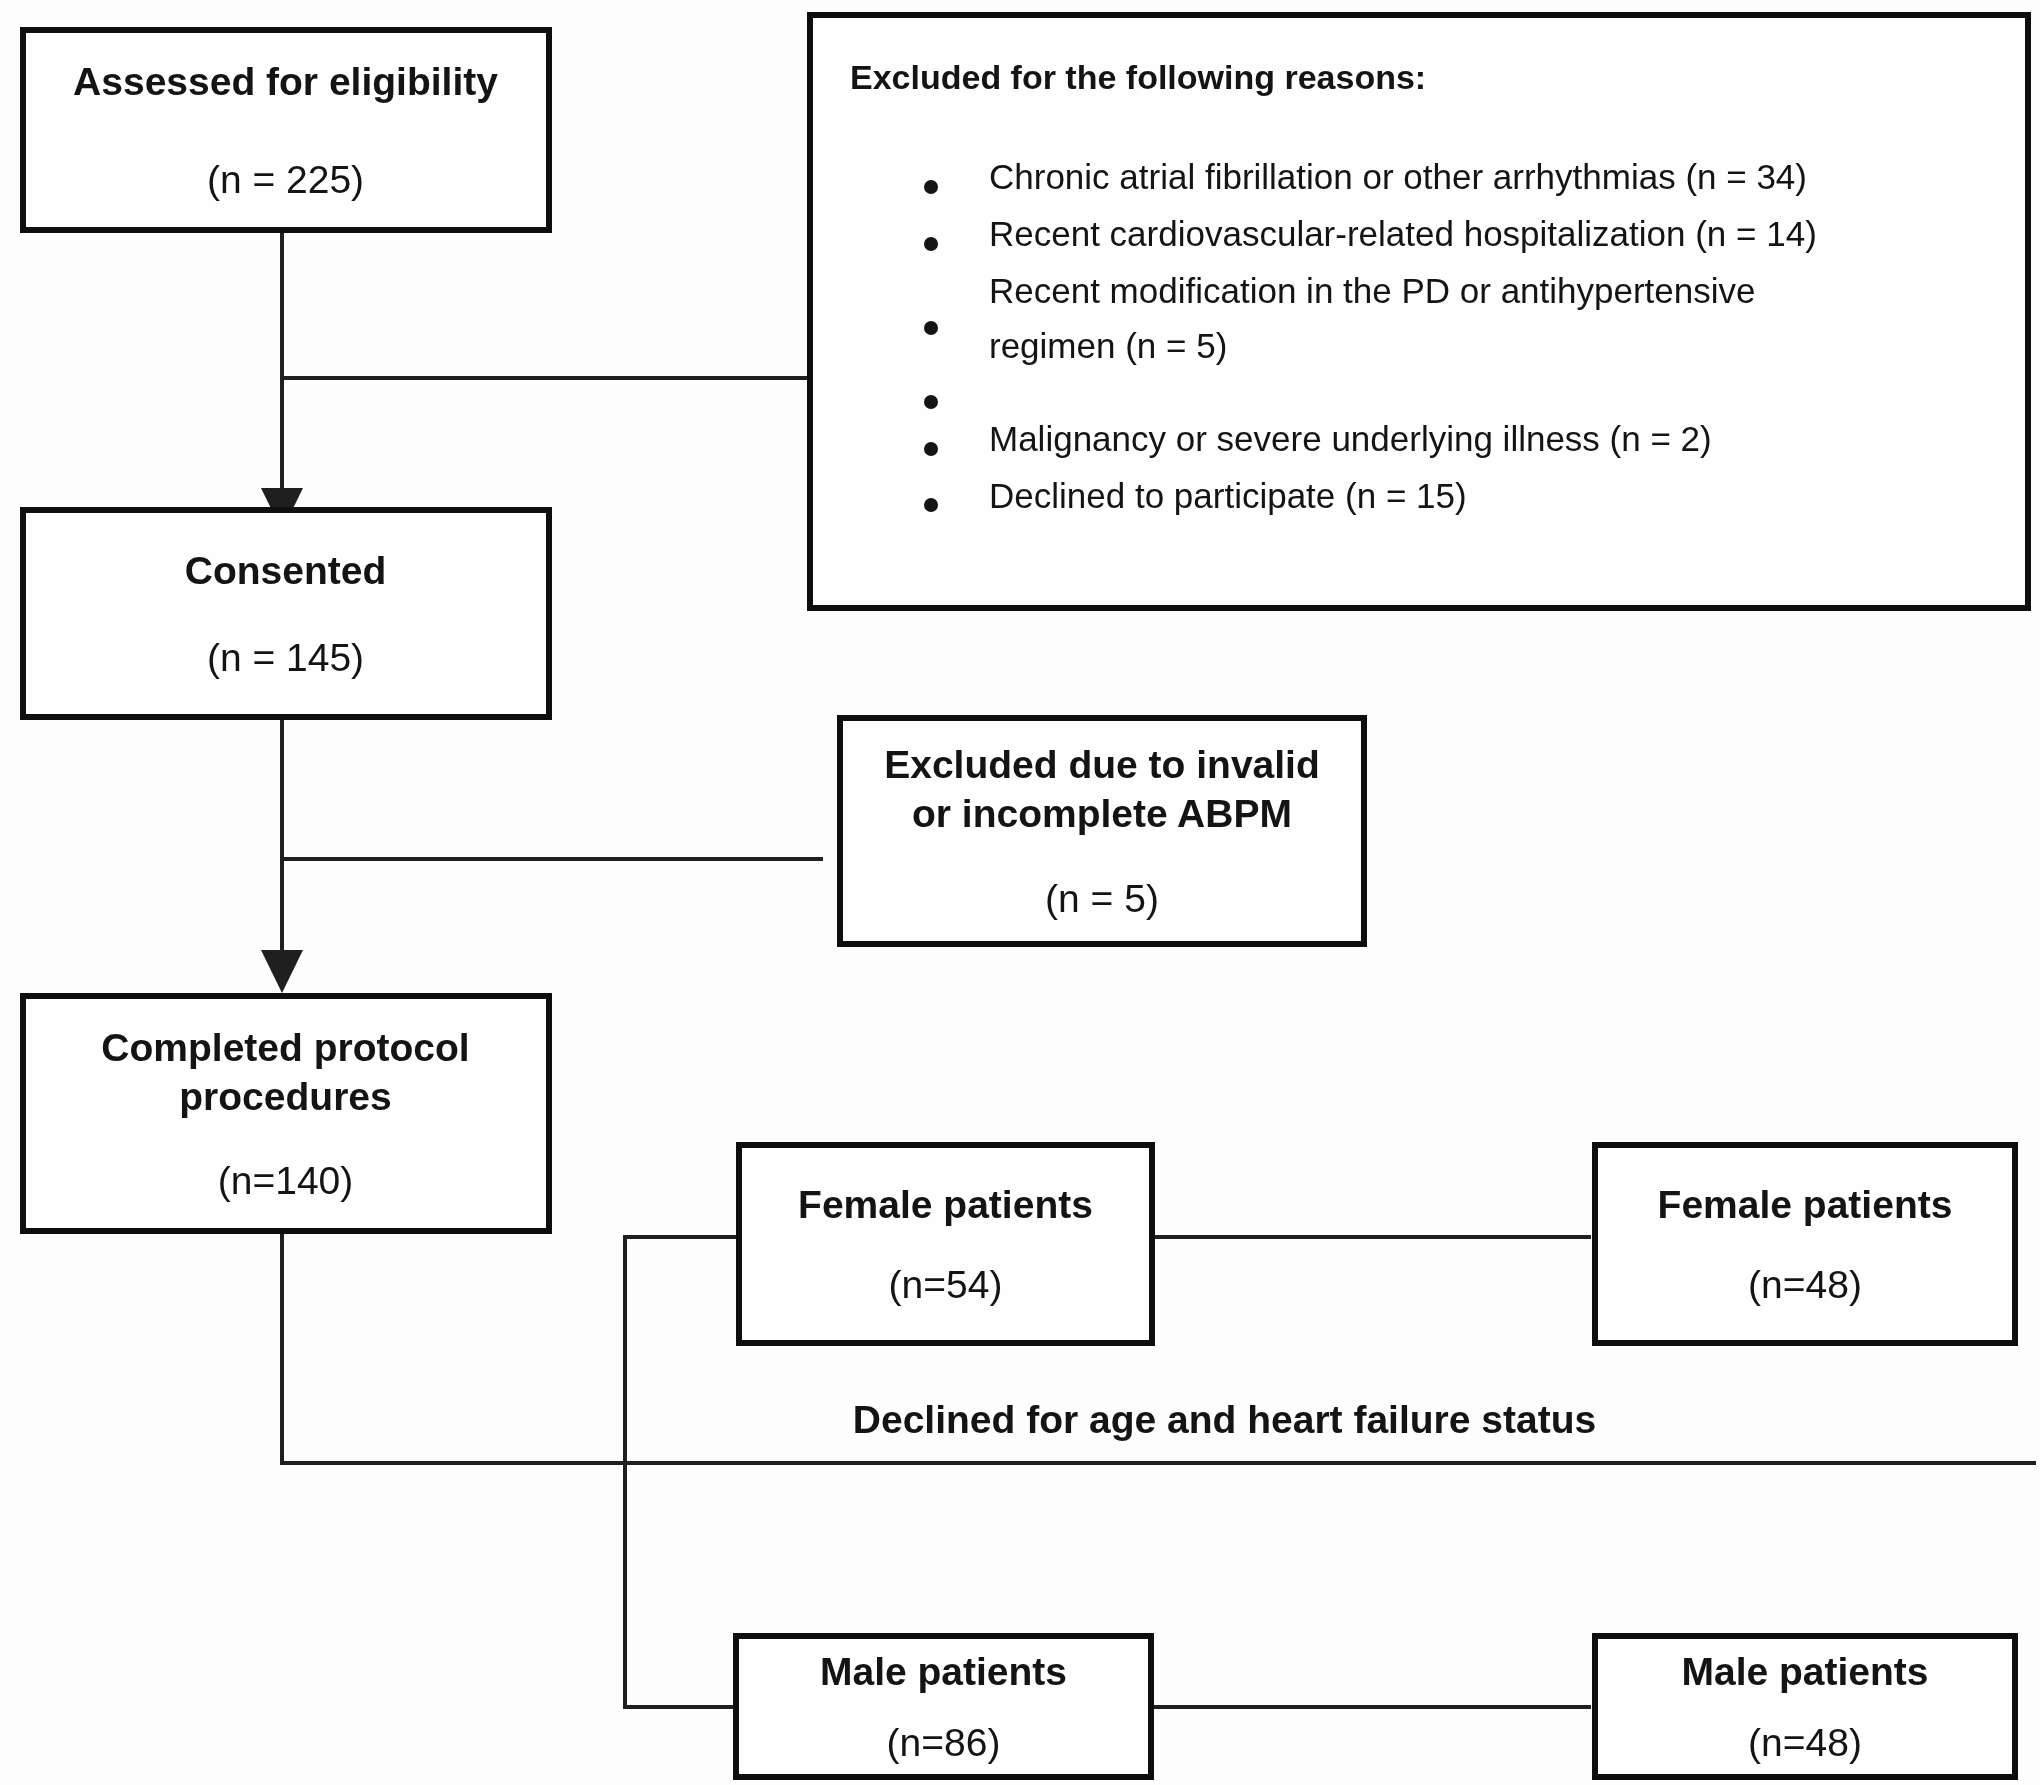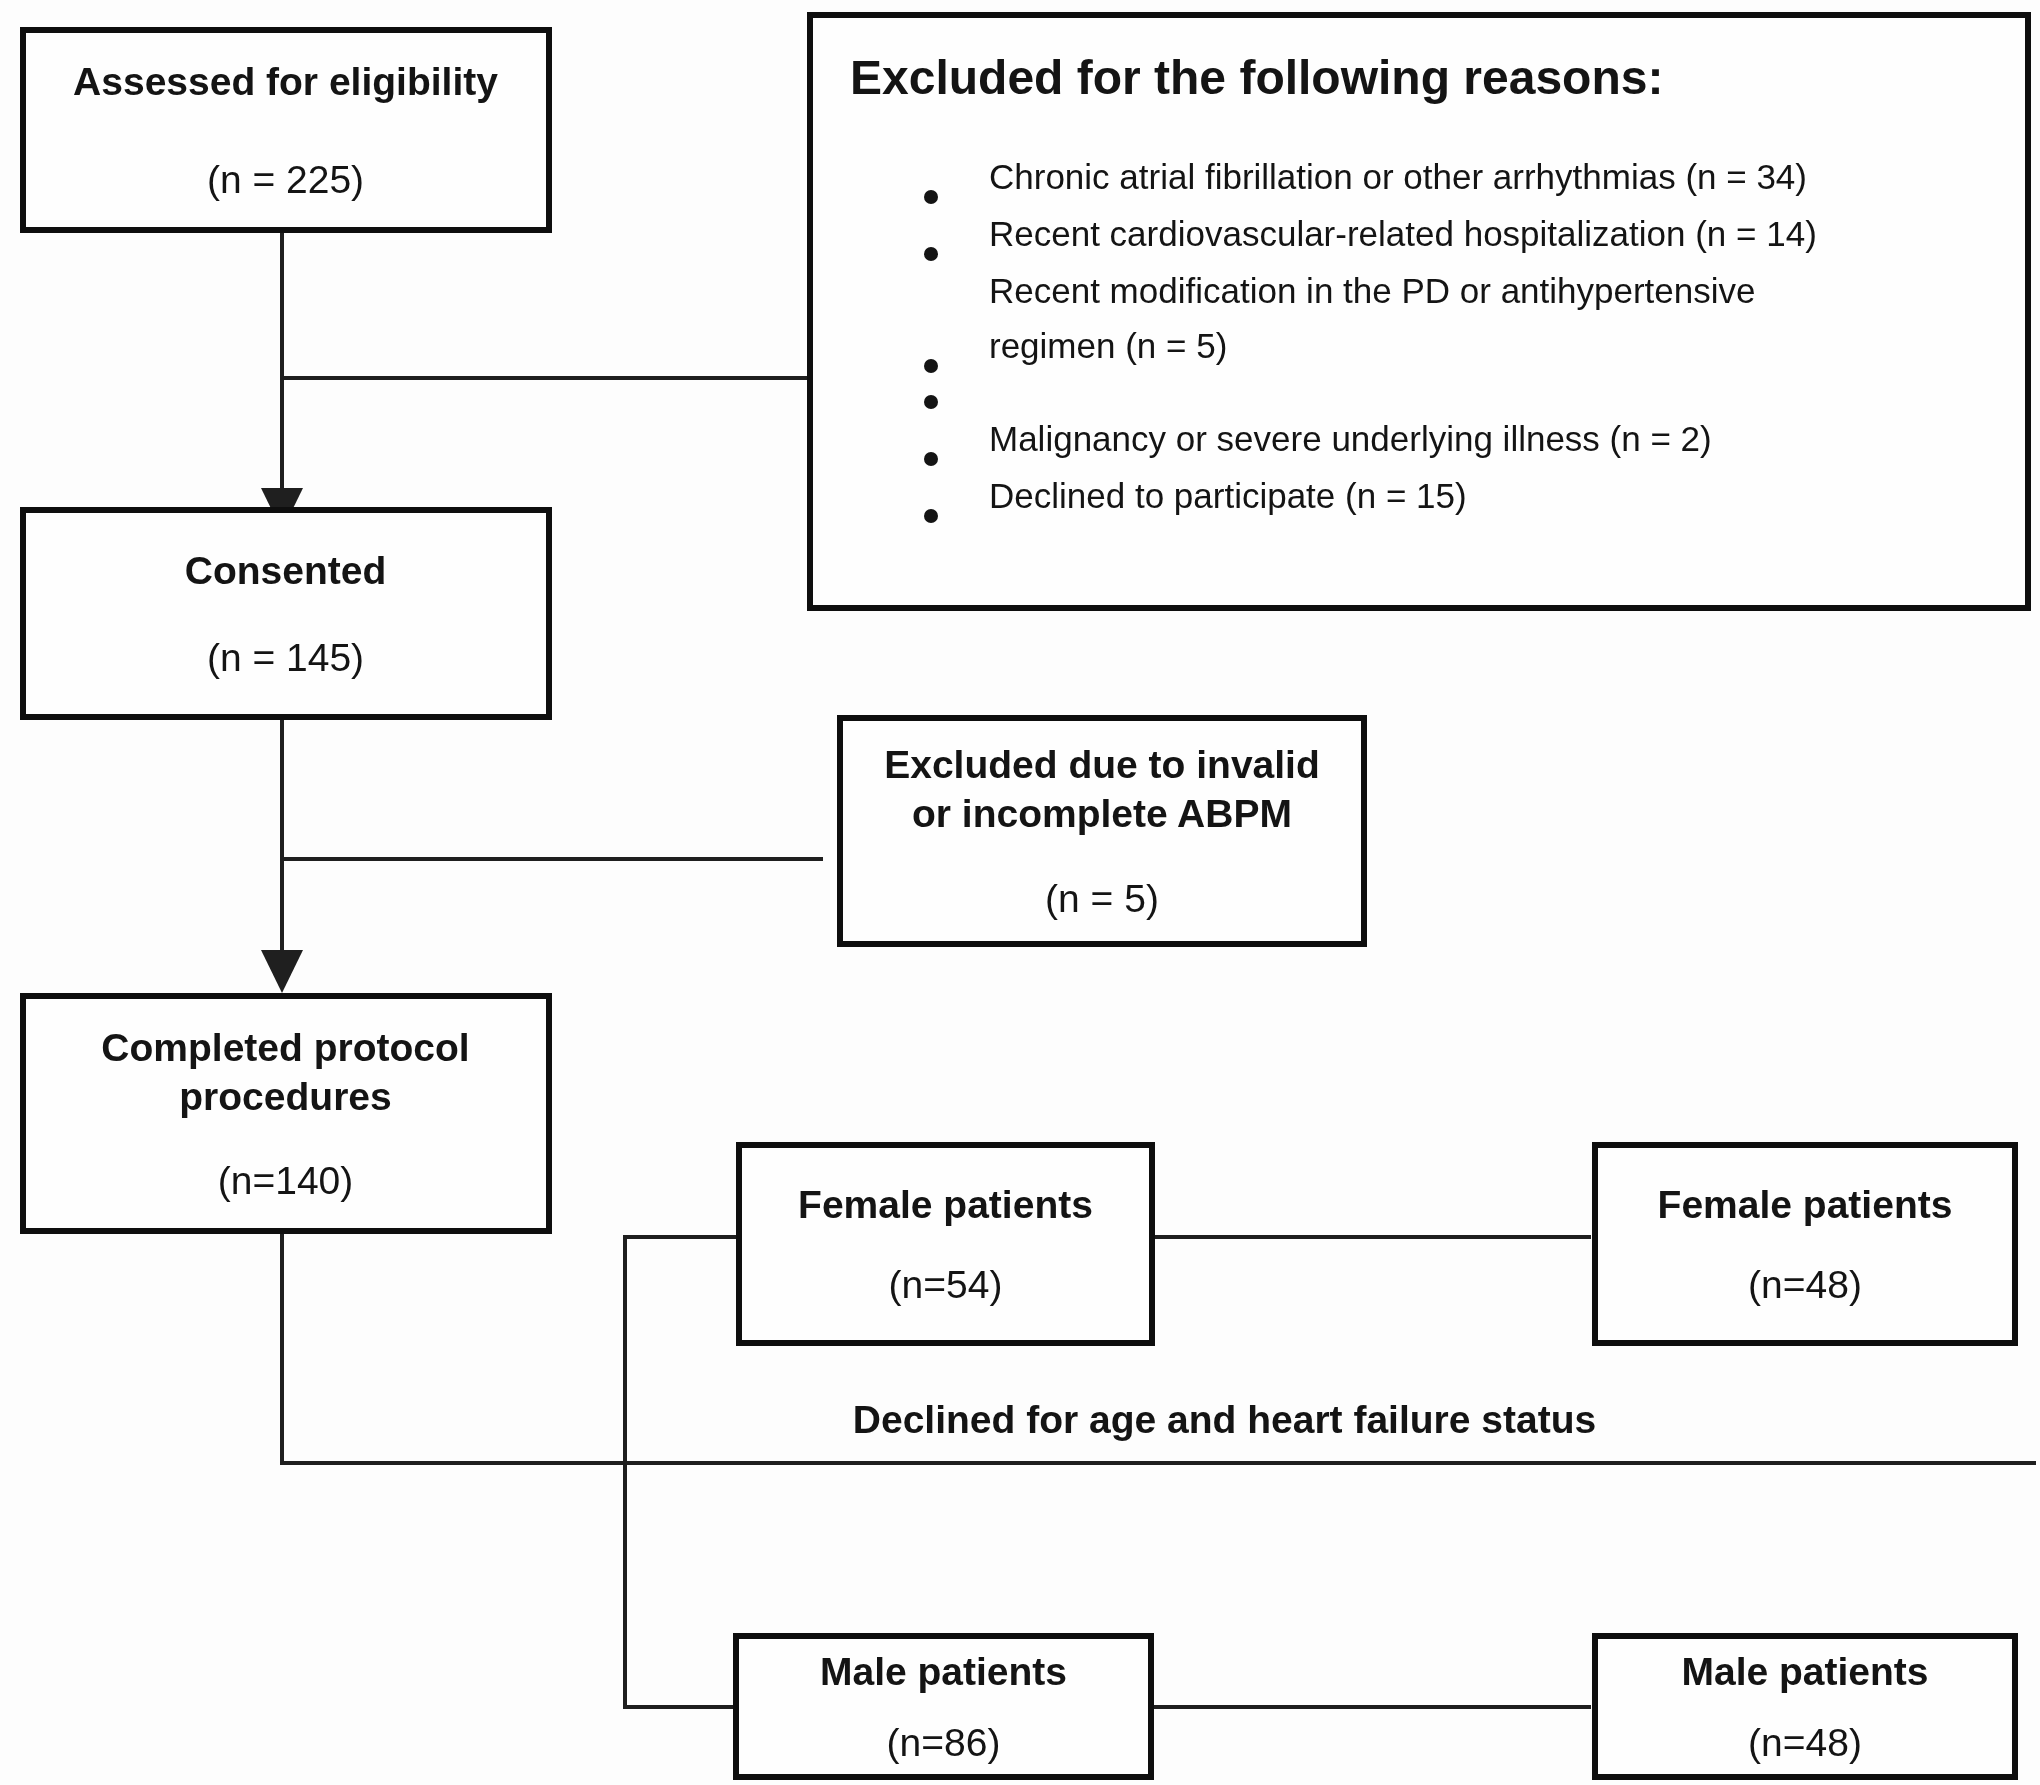--- a/index.html
+++ b/index.html
@@ -38,28 +38,28 @@
 
   
   .box-reasons{
     position:absolute;
     left:807px; top:12.4px; width:1224px; height:599px;
     border:6.2px solid var(--border);
     background:#fefefe;
     padding:34px 37px 0 37px;
     text-align:left;
   }
-  .reasons-title{font-weight:bold;font-size:48px;line-height:51px;}
+  .reasons-title{font-weight:bold;font-size:34px;line-height:51px;}
   .reasons-list{
     list-style:none;
     margin:46px 0 0 74px;
   }
   .reasons-list li{
     display:flex;
-    align-items:flex-end;
+    align-items:center;
     gap:51px;
     margin-bottom:1.8px;
   }
   .reasons-list .dot{
     flex:0 0 auto;
     width:14px;height:14px;
     margin-top:20.4px;
     border-radius:50%;
     background:var(--ink);
   }

